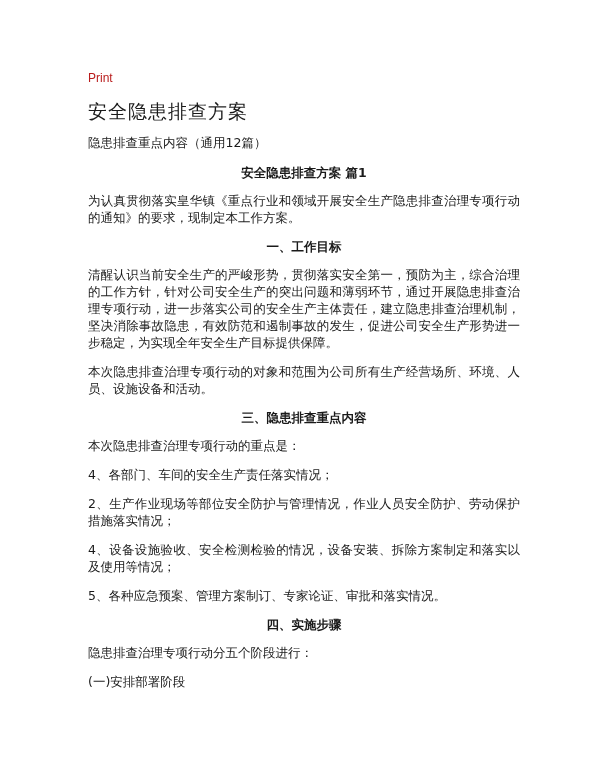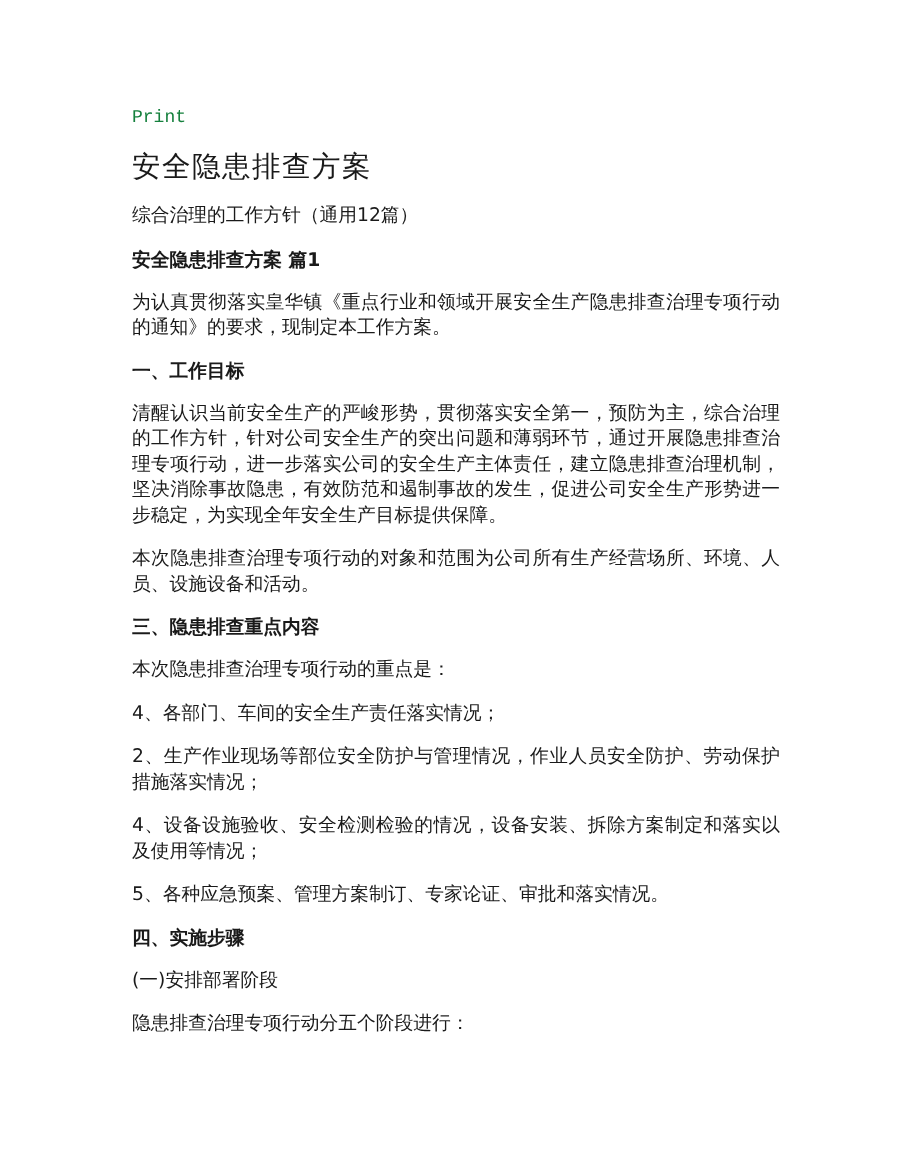--- a/index.html
+++ b/index.html
@@ -1,42 +1,42 @@
 <!DOCTYPE html>
 <html><head>
   <meta charset="utf-8">
   <style>
     html, body { margin: 0; padding: 0; background: #ffffff; }
     body { width: 600px; height: 776px; position: relative; overflow: hidden;
       font-family: "DejaVu Sans", "Liberation Sans", sans-serif; color: #1a1a1a; }
     .page { position: absolute; left: 88px; top: 70px; width: 432px; }
-    .print { font-family: Liberation Mono, monospace; font-size: 12px; color: #15803d; margin: 0 0 12px 0; line-height: 16px; }
+    .print { font-family: Liberation Sans, sans-serif; font-size: 12px; color: #b91c1c; margin: 0 0 12px 0; line-height: 16px; }
     .title { text-align: left; font-size: 19px; font-weight: normal; margin: 0 0 10px 0; line-height: 26px; letter-spacing: 1px; }
     .subtitle { font-size: 12.5px; margin: 0 0 12px 0; line-height: 18px; }
-    .h2 { font-size: 12.5px; font-weight: bold; margin: 0 0 10px 0; line-height: 18px; }
+    .h2 { font-size: 12.5px; font-weight: bold; margin: 0 0 10px 0; line-height: 18px; text-align: center; }
     .p { font-size: 12.5px; line-height: 17px; margin: 0 0 12px 0; text-align: justify; }
   </style>
 </head>
 <body>
 
 <div class="page">
   <div class="print">Print</div>
   <h1 class="title">安全隐患排查方案</h1>
-  <p class="subtitle">综合治理的工作方针（通用12篇）</p>
+  <p class="subtitle">隐患排查重点内容（通用12篇）</p>
   <p class="h2">安全隐患排查方案 篇1</p>
   <p class="p">为认真贯彻落实皇华镇《重点行业和领域开展安全生产隐患排查治理专项行动的通知》的要求，现制定本工作方案。</p>
 
   <p class="h2">一、工作目标</p>
   <p class="p">清醒认识当前安全生产的严峻形势，贯彻落实安全第一，预防为主，综合治理的工作方针，针对公司安全生产的突出问题和薄弱环节，通过开展隐患排查治理专项行动，进一步落实公司的安全生产主体责任，建立隐患排查治理机制，坚决消除事故隐患，有效防范和遏制事故的发生，促进公司安全生产形势进一步稳定，为实现全年安全生产目标提供保障。</p>
 
   <p class="p">本次隐患排查治理专项行动的对象和范围为公司所有生产经营场所、环境、人员、设施设备和活动。</p>
 
   <p class="h2">三、隐患排查重点内容</p>
   <p class="p">本次隐患排查治理专项行动的重点是：</p>
   <p class="p">4、各部门、车间的安全生产责任落实情况；</p>
   <p class="p">2、生产作业现场等部位安全防护与管理情况，作业人员安全防护、劳动保护措施落实情况；</p>
   <p class="p">4、设备设施验收、安全检测检验的情况，设备安装、拆除方案制定和落实以及使用等情况；</p>
   <p class="p">5、各种应急预案、管理方案制订、专家论证、审批和落实情况。</p>
 
   <p class="h2">四、实施步骤</p>
+  <p class="p">隐患排查治理专项行动分五个阶段进行：</p>
   <p class="p">(一)安排部署阶段</p>
-  <p class="p">隐患排查治理专项行动分五个阶段进行：</p>
 </div>
 
 </body></html>

